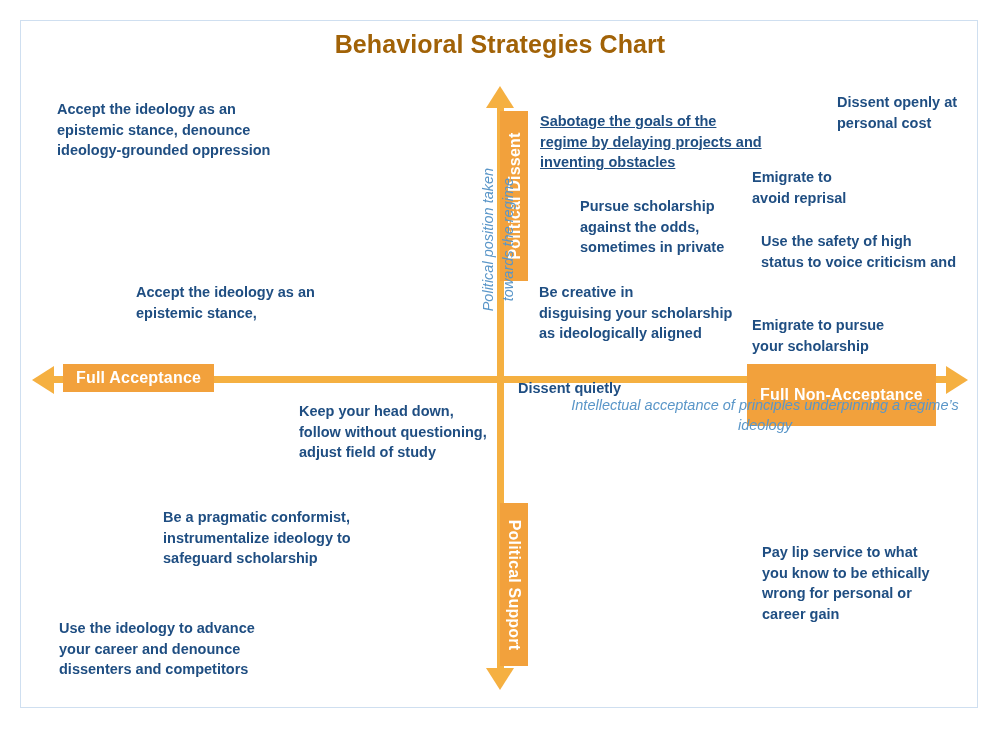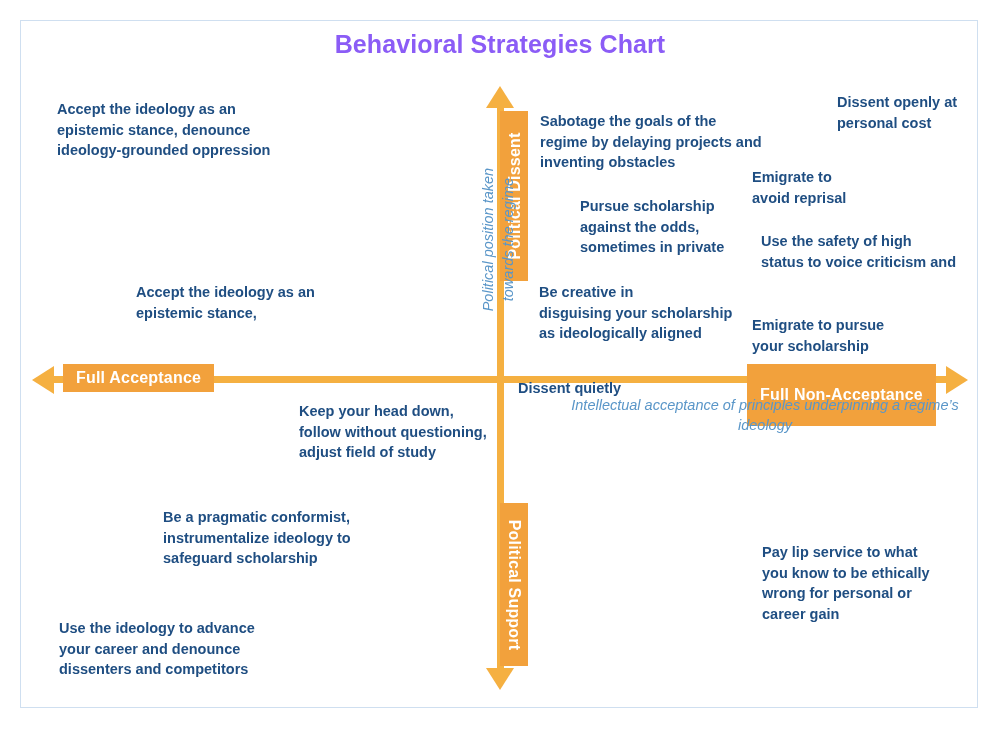--- a/index.html
+++ b/index.html
@@ -28,21 +28,21 @@
     box-sizing: border-box;
   }
   #title {
     position: absolute;
     left: 0;
     top: 30px;
     width: 1000px;
     text-align: center;
     font-size: 25px;
     font-weight: bold;
-    color: #8b5cf6;
+    color: #a16207;
     letter-spacing: 0.1px;
   }
 
   
   .axis-line {
     position: absolute;
     background: #f5b041;
   }
   #v-axis {
     left: 497px;
@@ -205,21 +205,21 @@
     <div>Accept the ideology as an</div>
     <div>epistemic stance, denounce</div>
     <div>ideology-grounded oppression</div>
   </div>
 
   <div class="note" style="left:136px; top:282px; width:240px;">
     <div>Accept the ideology as an</div>
     <div>epistemic stance,</div>
   </div>
 
-  <div class="note" style="left:540px; top:111px; width:260px;">
+  <div class="note" style="left:540px; top:111px; width:260px;text-decoration:underline;">
     <div>Sabotage the goals of the</div>
     <div>regime by delaying projects and</div>
     <div>inventing obstacles</div>
   </div>
 
   <div class="note" style="left:837px; top:92px; width:180px;">
     <div>Dissent openly at</div>
     <div>personal cost</div>
   </div>
 

